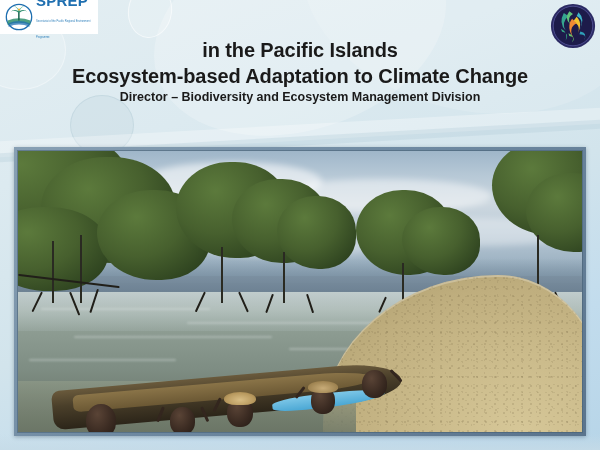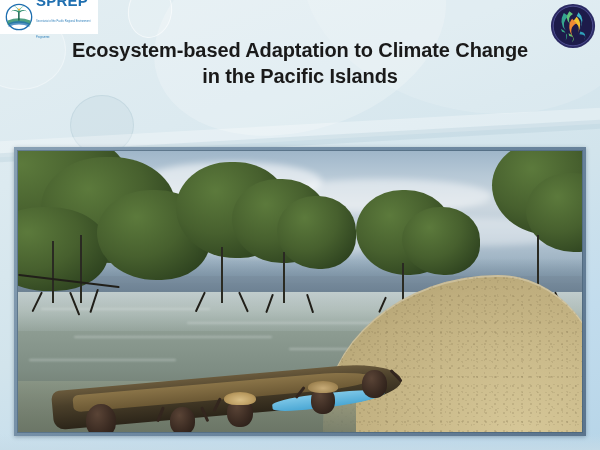--- a/index.html
+++ b/index.html
@@ -333,22 +333,23 @@
       <path d="M62 20 Q78 36 64 58 Q76 38 58 28 Z" fill="#3fb3c7"></path>
       <path d="M58 30 Q74 46 56 74 Q72 50 50 40 Z" fill="#f2c230"></path>
       <path d="M48 34 Q34 52 52 78 Q38 54 58 44 Z" fill="#ef8a34"></path>
       <path d="M24 56 Q40 64 34 82 Q44 66 26 62 Z" fill="#36b08a"></path>
       <path d="M66 62 Q82 64 74 82 Q82 68 64 68 Z" fill="#2e9fb8"></path>
       <path d="M40 66 Q56 72 48 86 Q58 74 42 72 Z" fill="#67c66f"></path>
     </svg>
   </div>
 
   <div class="title-block">
+    <div class="title">in the Pacific Islands</div>
     <div class="title">Ecosystem-based Adaptation to Climate Change</div>
-    <div class="title">in the Pacific Islands</div>
+    <div class="subtitle-role">Director – Biodiversity and Ecosystem Management Division</div>
   </div>
 
   <div class="photo-border-glow"></div>
 
   <div class="photo-frame">
     <div class="photo">
 
       <div class="sky"></div>
       <div class="cloud c1"></div>
       <div class="cloud c2"></div>

